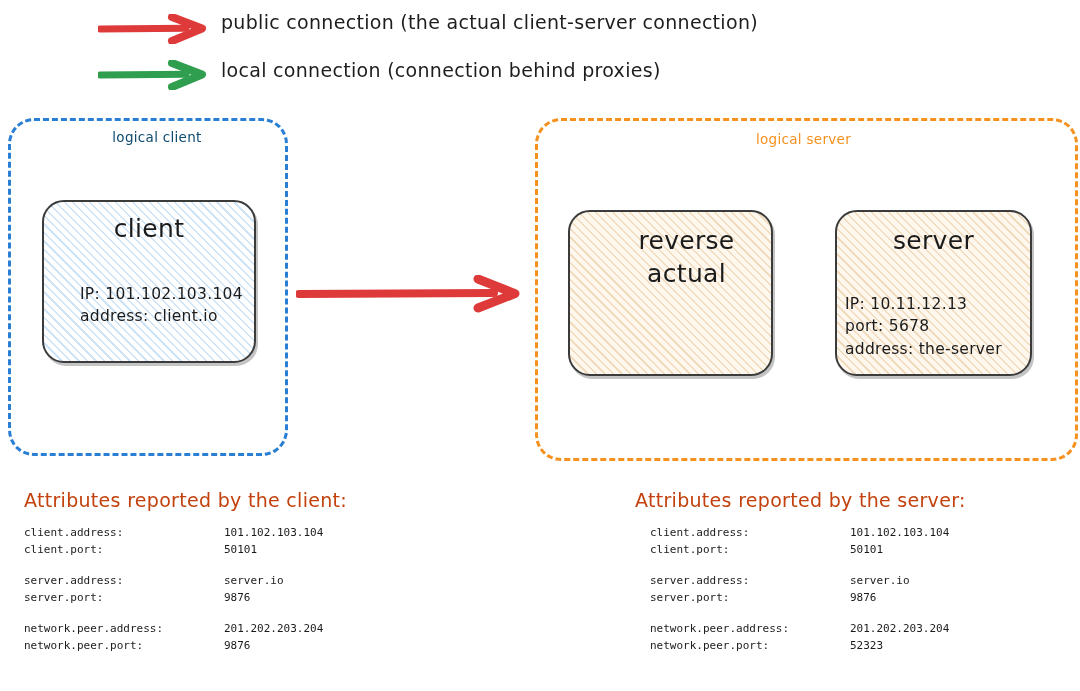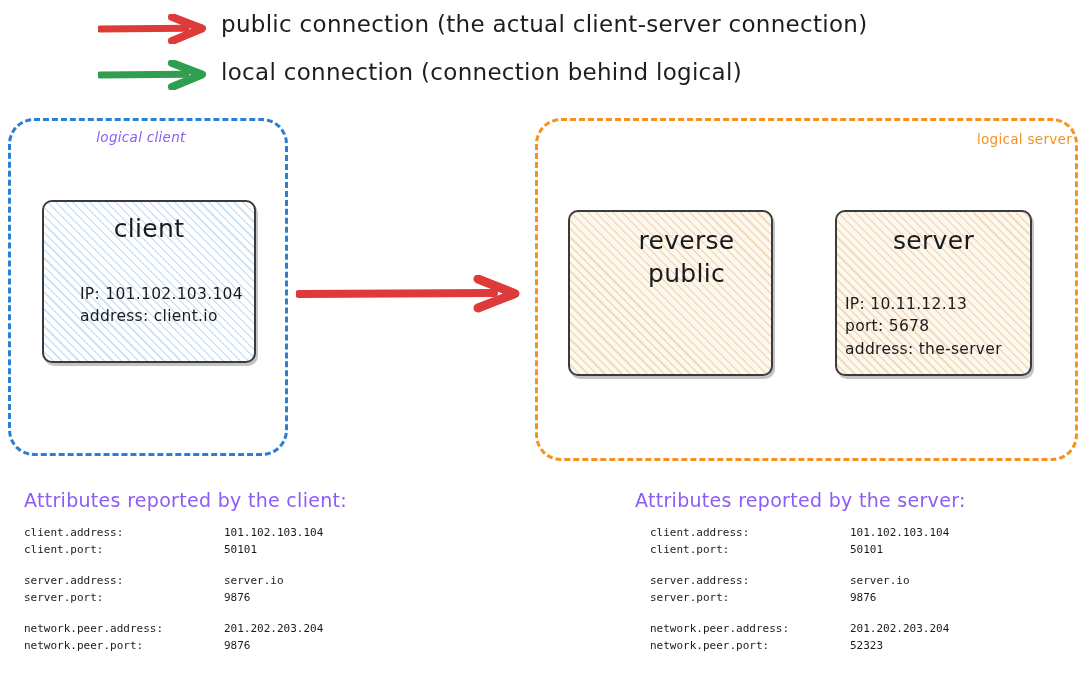--- a/index.html
+++ b/index.html
@@ -25,21 +25,21 @@
   }
   .mono {
     font-family: "DejaVu Sans Mono", monospace;
   }
 
   
   #legend-public-arrow { left: 98px;  top: 14px;  }
   #legend-local-arrow  { left: 98px;  top: 60px;  }
   .legend-arrow { width: 110px; height: 30px; }
   .legend-label {
-    font-size: 23px;
+    font-size: 19px;
     color: #1d1d1d;
     white-space: nowrap;
   }
   #legend-public-label { left: 221px; top: 11px; }
   #legend-local-label  { left: 221px; top: 59px; }
 
   
   .logical-box {
     border-radius: 26px;
     background: transparent;
@@ -53,33 +53,31 @@
     left: 535px; top: 118px;
     width: 537px; height: 337px;
     border: 3px dashed #f5911e;
   }
   .logical-label {
     font-size: 13.5px;
     white-space: nowrap;
     text-align: center;
   }
   #logical-client-label {
-    left: 4px; top: 129px; width: 274px;
-    color: #8b5cf6;
-    font-style: italic;
+    left: 20px; top: 129px; width: 274px;
+    color: #0c4a6e;
   }
   #logical-server-label {
     left: 535px; top: 131px; width: 537px;
     color: #f5911e;
-    text-align: right;
   }
 
   
   .node {
-    border-radius: 10px;
+    border-radius: 22px;
     border: 2.2px solid #3b3b3b;
     box-shadow: 2px 3px 0 rgba(60,60,60,0.30);
     box-sizing: border-box;
     overflow: hidden;
   }
   .node-blue {
     background-color: #ffffff;
     background-image: repeating-linear-gradient(
       45deg,
       #cfe4f7 0px, #cfe4f7 1.6px,
@@ -117,21 +115,21 @@
   #node-reverse-proxy .node-lines { margin-top: 7px;  margin-left: 18px; }
   #node-server .node-title        { margin-top: 12px; }
   #node-server .node-lines        { margin-top: 36px; margin-left: 8px; }
 
   
   #main-connection-arrow { left: 296px; top: 275px; width: 224px; height: 38px; }
 
   
   .attr-heading {
     font-size: 19px;
-    color: #8b5cf6;
+    color: #c2410c;
     white-space: nowrap;
   }
   #attr-client-heading { left: 24px;  top: 489px; }
   #attr-server-heading { left: 635px; top: 489px; }
 
   .attr-table {
     font-size: 11px;
     color: #1b1b1b;
     border-collapse: collapse;
   }
@@ -153,21 +151,21 @@
 <svg class="abs legend-arrow" id="legend-public-arrow" viewBox="0 0 110 30">
   <path d="M2,15 L88,14.2" stroke="#de3a3a" stroke-width="7" stroke-linecap="round" fill="none"></path>
   <path d="M74,3 L104,14.6 L74,27" stroke="#de3a3a" stroke-width="8" stroke-linecap="round" stroke-linejoin="round" fill="none"></path>
 </svg>
 <div class="abs legend-label hand" id="legend-public-label">public connection (the actual client-server connection)</div>
 
 <svg class="abs legend-arrow" id="legend-local-arrow" viewBox="0 0 110 30">
   <path d="M2,15 L88,14.2" stroke="#2f9e4f" stroke-width="7" stroke-linecap="round" fill="none"></path>
   <path d="M74,3 L104,14.6 L74,27" stroke="#2f9e4f" stroke-width="8" stroke-linecap="round" stroke-linejoin="round" fill="none"></path>
 </svg>
-<div class="abs legend-label hand" id="legend-local-label">local connection (connection behind logical)</div>
+<div class="abs legend-label hand" id="legend-local-label">local connection (connection behind proxies)</div>
 
 <div class="abs logical-box" id="logical-client-box"></div>
 <div class="abs logical-label hand" id="logical-client-label">logical client</div>
 
 <div class="abs node node-blue" id="node-client">
   <div class="node-title hand">client</div>
   <div class="node-lines hand">
     <div>IP: 101.102.103.104</div>
     <div>address: client.io</div>
   </div>
@@ -177,21 +175,21 @@
   <path d="M3,19 L198,18" stroke="#de3a3a" stroke-width="8" stroke-linecap="round" fill="none"></path>
   <path d="M182,4 L219,18.6 L182,33" stroke="#de3a3a" stroke-width="9" stroke-linecap="round" stroke-linejoin="round" fill="none"></path>
 </svg>
 
 <div class="abs logical-box" id="logical-server-box"></div>
 <div class="abs logical-label hand" id="logical-server-label">logical server</div>
 
 <div class="abs node node-orange" id="node-reverse-proxy">
   <div class="node-title hand">
     <div>reverse</div>
-    <div>public</div>
+    <div>actual</div>
   </div>
 </div>
 
 <div class="abs node node-orange" id="node-server">
   <div class="node-title hand">server</div>
   <div class="node-lines hand">
     <div>IP: 10.11.12.13</div>
     <div>port: 5678</div>
     <div>address: the-server</div>
   </div>

